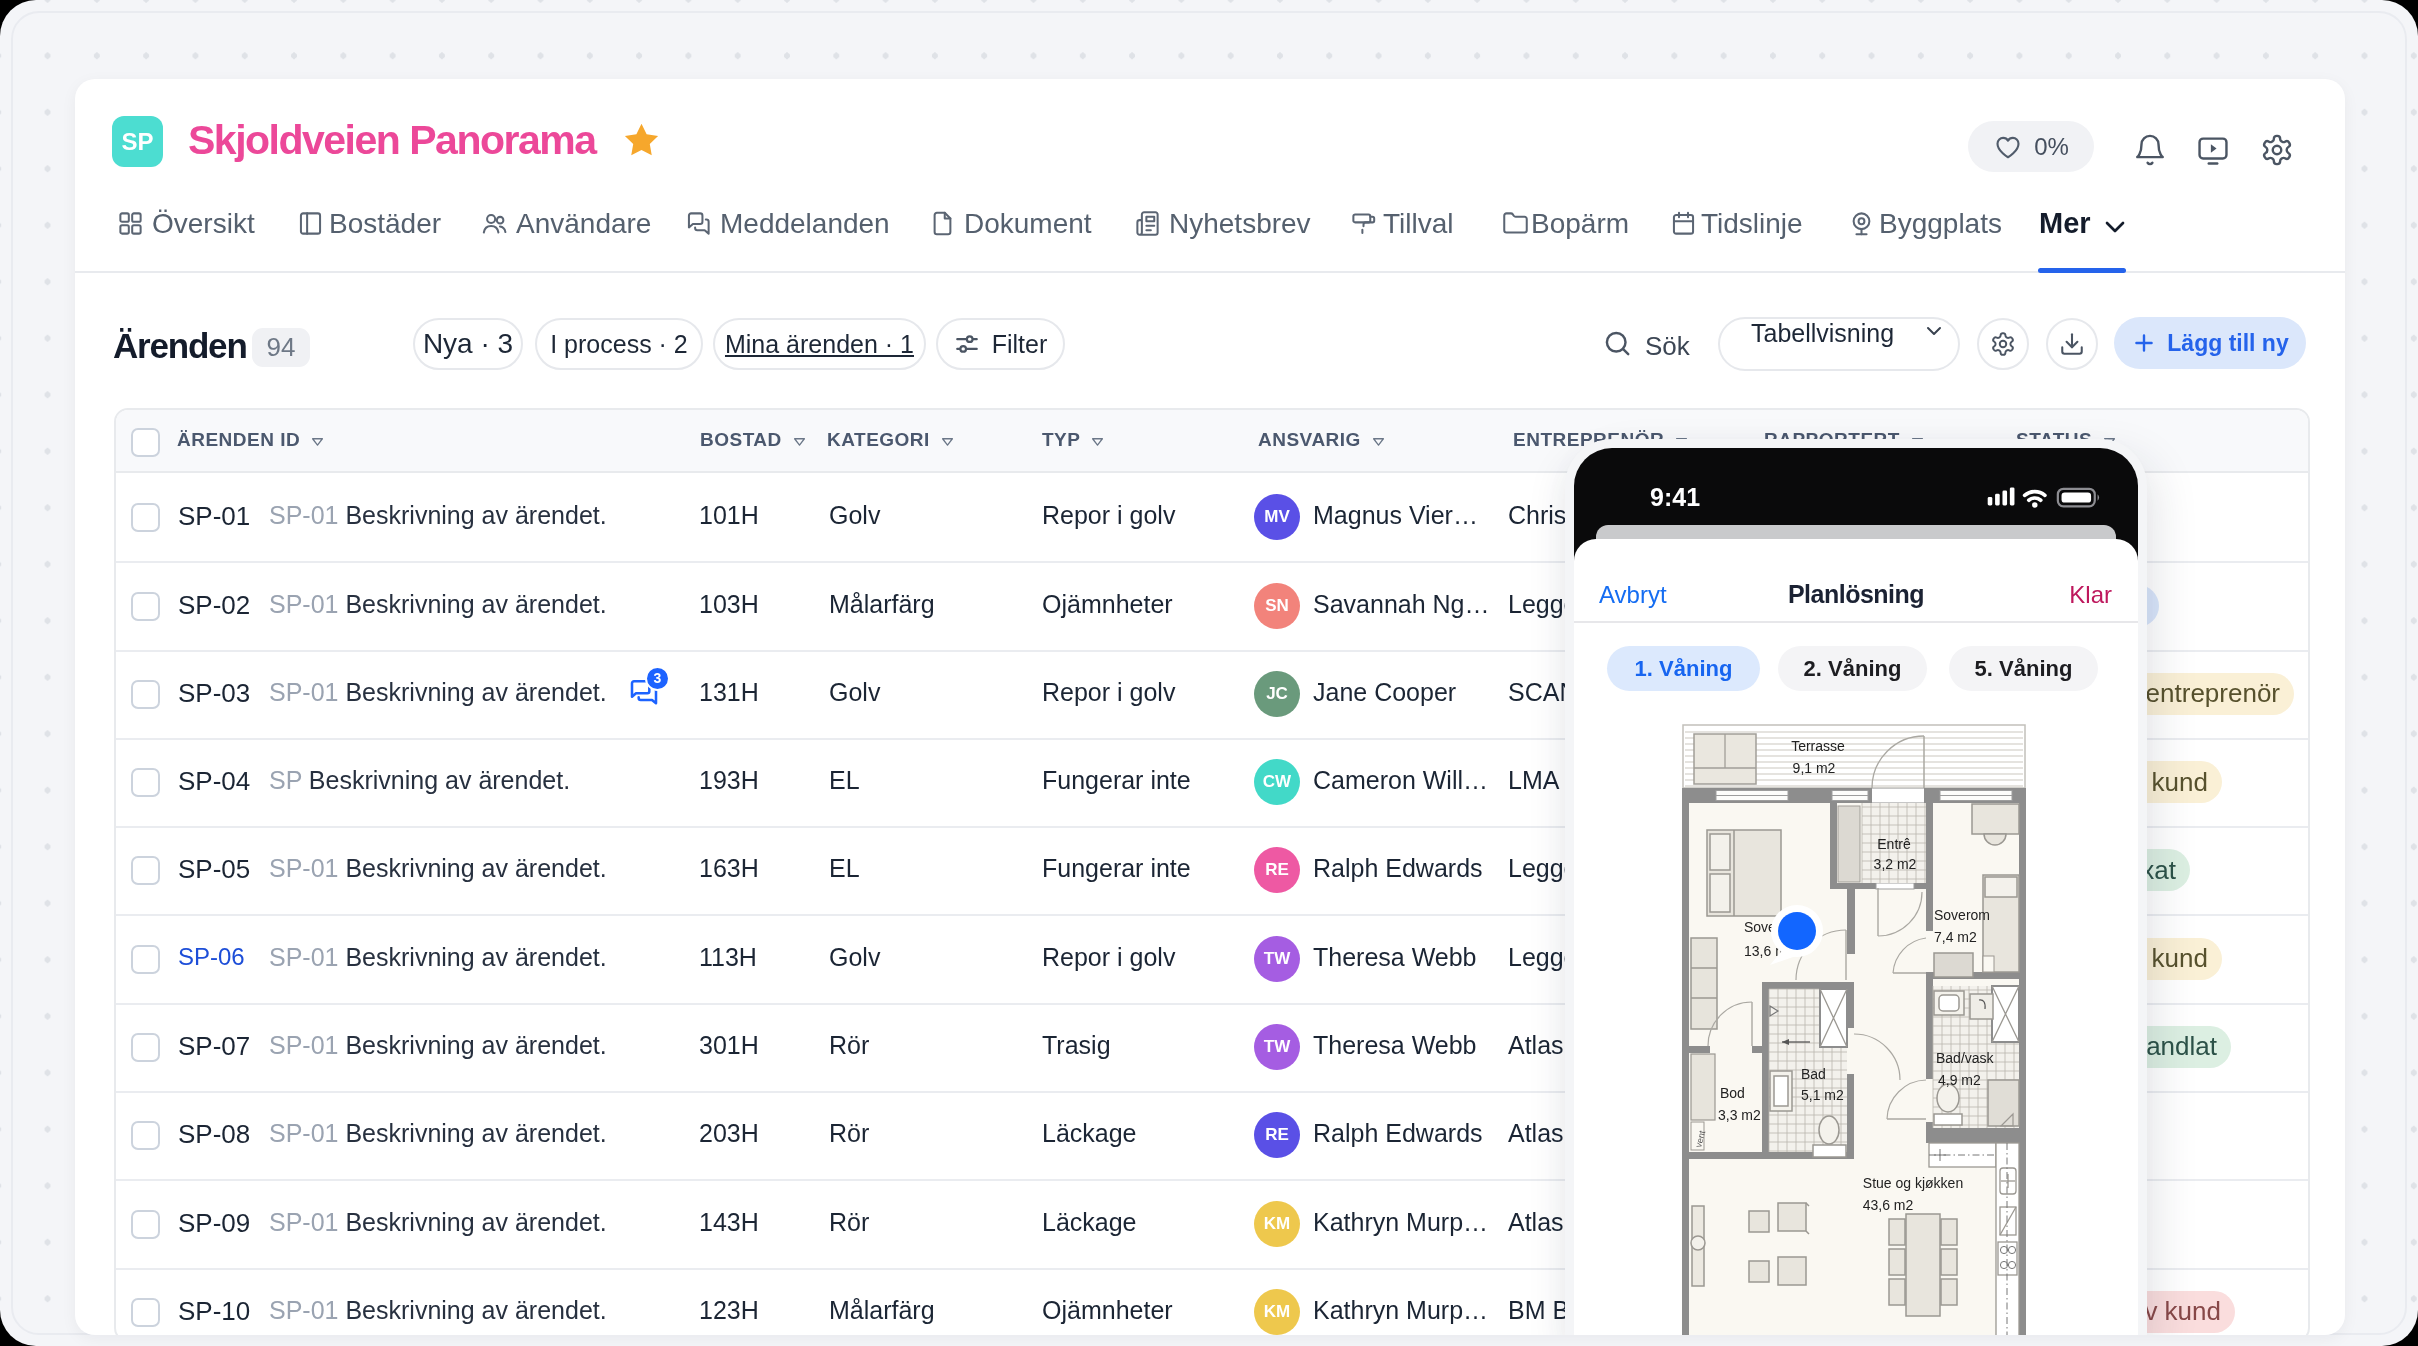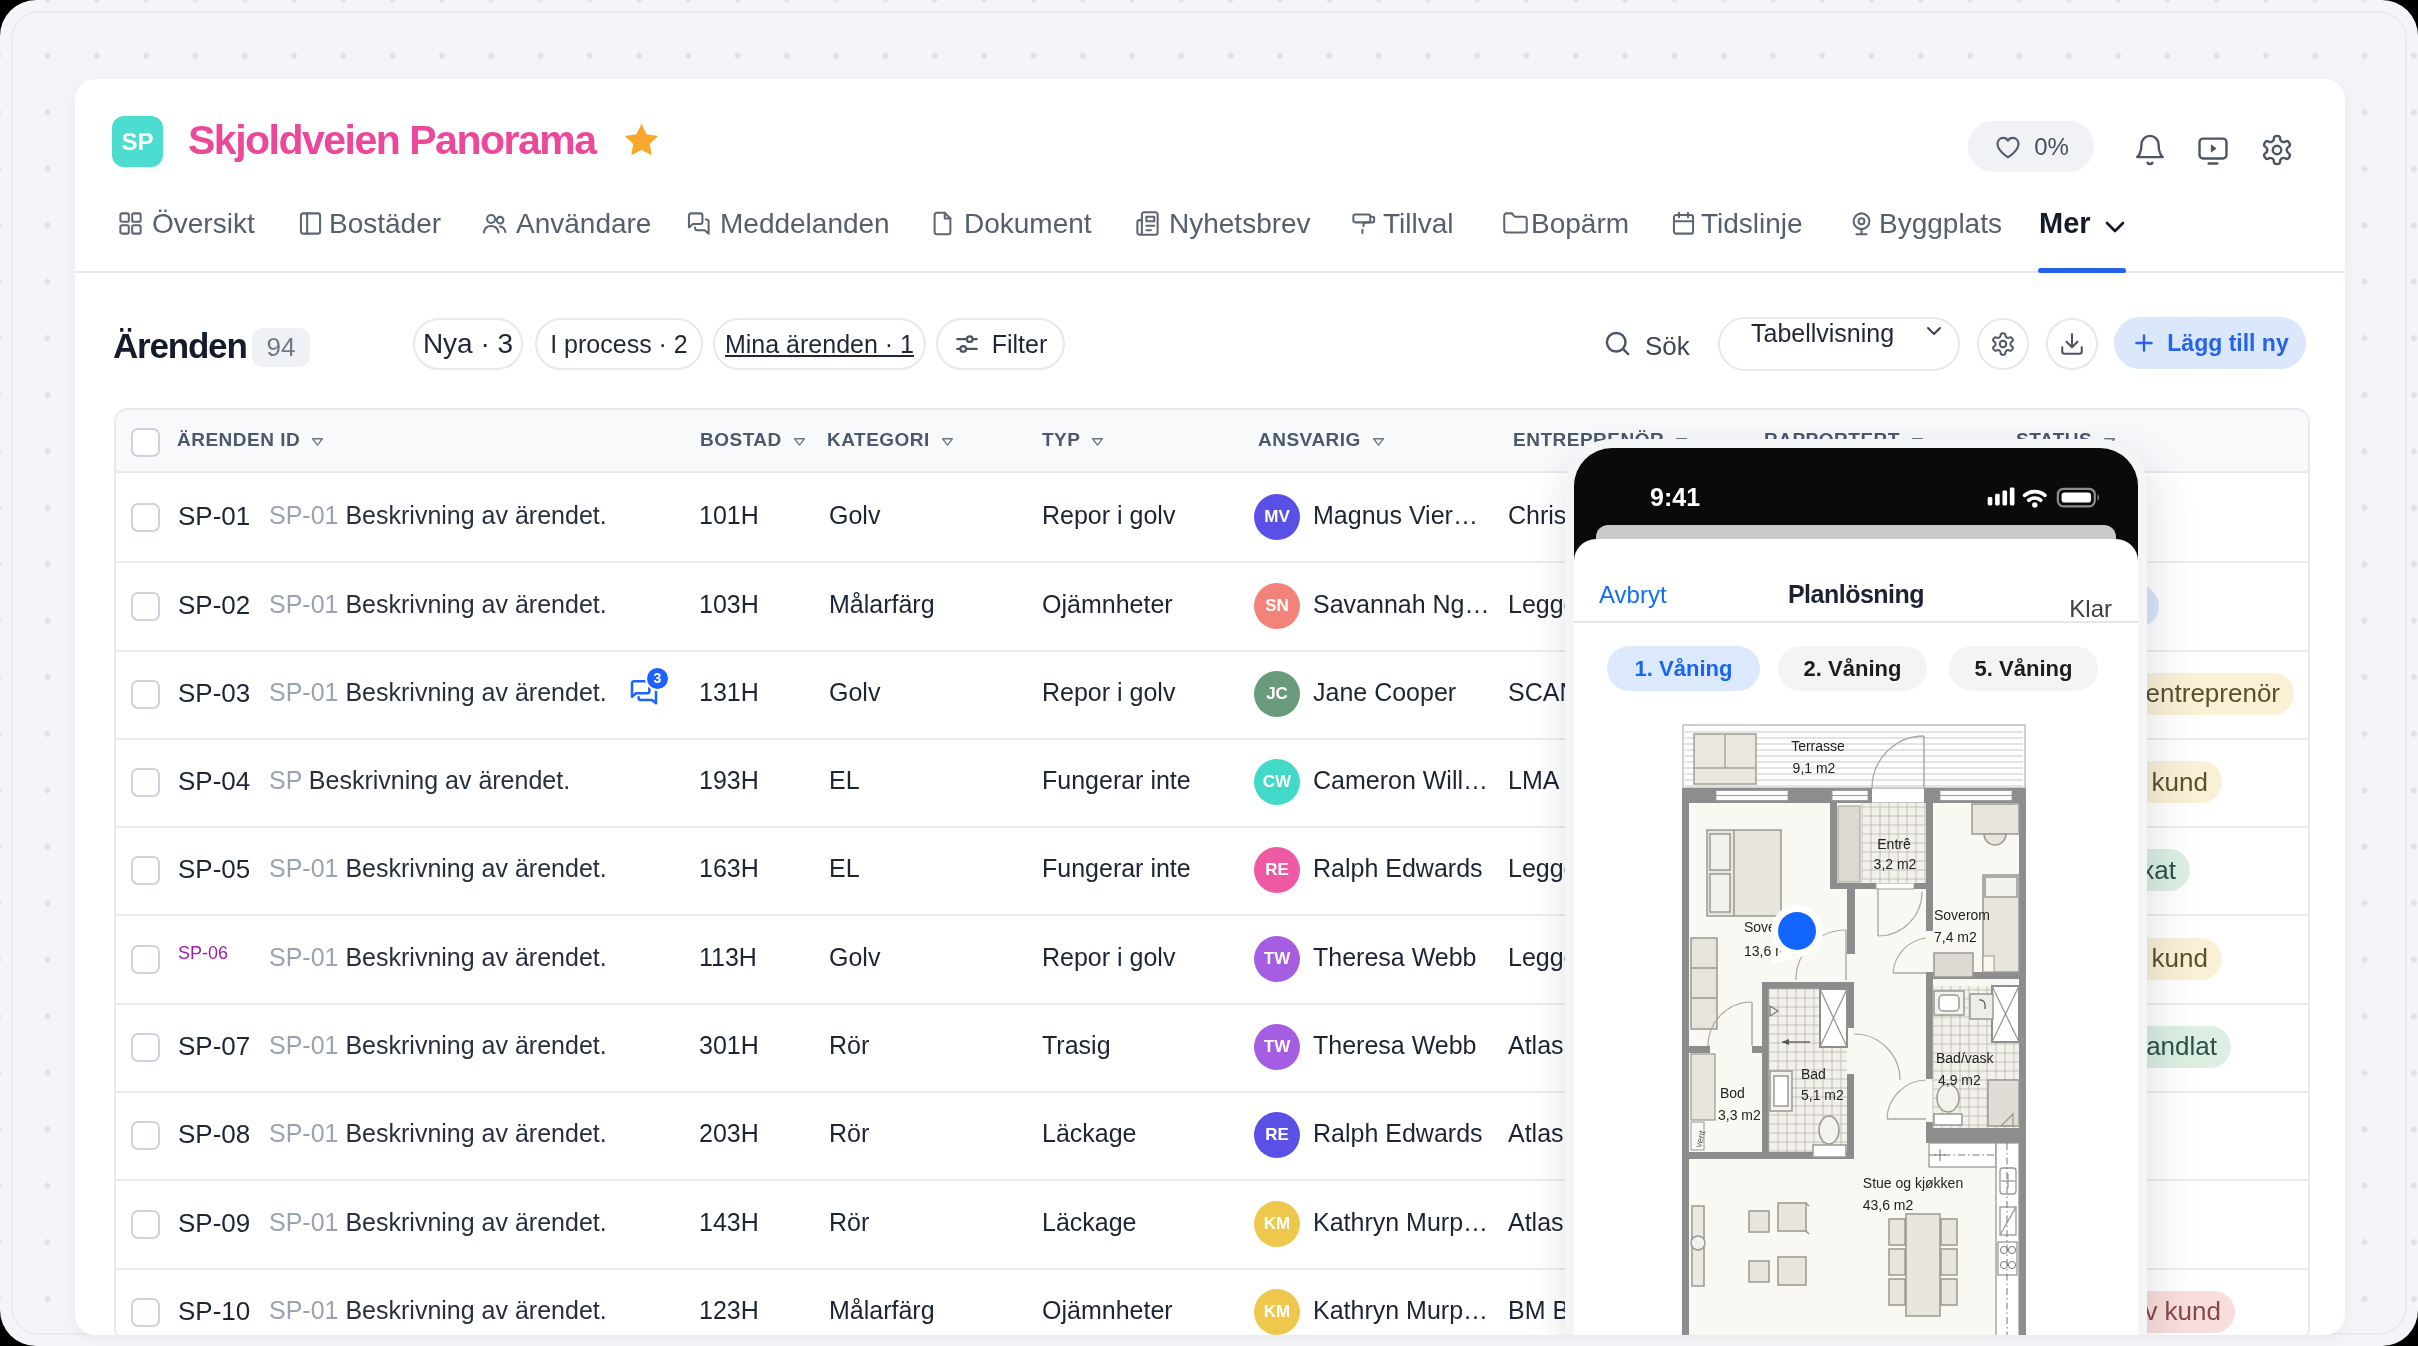--- a/index.html
+++ b/index.html
@@ -233,21 +233,21 @@
 <div class="abs" style="left:153px;top:444.3px;font-size:25px;"><span style="color:#9aa3b1;">SP-01</span> <span style="color:#27303f;">Beskrivning av ärendet.</span></div>
 <div class="abs" style="left:583px;top:444.3px;font-size:25px;color:#1b2534;">163H</div>
 <div class="abs" style="left:713px;top:444.3px;font-size:25px;color:#1b2534;">EL</div>
 <div class="abs" style="left:926px;top:444.3px;font-size:25px;color:#1b2534;">Fungerar inte</div>
 <div class="abs" style="left:1138px;top:437.3px;width:46px;height:46px;border-radius:50%;background:#ee59a3;color:#fff;font-size:17px;font-weight:600;display:flex;align-items:center;justify-content:center;">RE</div>
 <div class="abs" style="left:1197px;top:444.3px;font-size:25px;color:#1b2534;">Ralph Edwards</div>
 <div class="abs" style="left:1392px;top:444.3px;font-size:25px;color:#1b2534;">Legge AS</div>
 <div class="abs" style="left:1861px;top:439.3px;width:213px;height:42px;border-radius:21px;background:#dcefe2;color:#2c5248;font-size:26px;display:flex;align-items:center;justify-content:flex-end;padding-right:14px;box-sizing:border-box;">Fixat</div>
 <div class="abs" style="left:0;top:504.5px;width:2192px;height:88.3px;border-bottom:2px solid #eaecf0;"></div>
 <div class="abs" style="left:15px;top:534.6px;width:25px;height:25px;border:2px solid #ccd3dd;border-radius:7px;background:#fff;"></div>
-<div class="abs" style="left:62px;top:532.6px;font-size:18px;color:#a21caf;font-weight:500;">SP-06</div>
+<div class="abs" style="left:62px;top:532.6px;font-size:24px;color:#1d4ed8;font-weight:500;">SP-06</div>
 <div class="abs" style="left:153px;top:532.6px;font-size:25px;"><span style="color:#9aa3b1;">SP-01</span> <span style="color:#27303f;">Beskrivning av ärendet.</span></div>
 <div class="abs" style="left:583px;top:532.6px;font-size:25px;color:#1b2534;">113H</div>
 <div class="abs" style="left:713px;top:532.6px;font-size:25px;color:#1b2534;">Golv</div>
 <div class="abs" style="left:926px;top:532.6px;font-size:25px;color:#1b2534;">Repor i golv</div>
 <div class="abs" style="left:1138px;top:525.6px;width:46px;height:46px;border-radius:50%;background:#a55de2;color:#fff;font-size:17px;font-weight:600;display:flex;align-items:center;justify-content:center;">TW</div>
 <div class="abs" style="left:1197px;top:532.6px;font-size:25px;color:#1b2534;">Theresa Webb</div>
 <div class="abs" style="left:1392px;top:532.6px;font-size:25px;color:#1b2534;">Legge AS</div>
 <div class="abs" style="left:1861px;top:527.6px;width:245px;height:42px;border-radius:21px;background:#faf0d6;color:#57512d;font-size:26px;display:flex;align-items:center;justify-content:flex-end;padding-right:14px;box-sizing:border-box;">Väntar på kund</div>
 <div class="abs" style="left:0;top:592.8px;width:2192px;height:88.3px;border-bottom:2px solid #eaecf0;"></div>
 <div class="abs" style="left:15px;top:622.9px;width:25px;height:25px;border:2px solid #ccd3dd;border-radius:7px;background:#fff;"></div>
@@ -308,21 +308,21 @@
           </g>
           <circle cx="51" cy="20.5" r="3" fill="#fff"></circle>
   <rect x="76" y="3" width="40" height="19" rx="6" fill="none" stroke="#8d8d92" stroke-width="2.4"></rect>
           <rect x="80" y="7" width="32" height="11" rx="3.5" fill="#fff"></rect>
           <path d="M119 9v7a4.5 4.5 0 0 0 0-7z" fill="#8d8d92"></path>
  </svg>
  <div class="abs" style="left:22px;top:77px;width:520px;height:20px;background:#c9cacc;border-radius:12px 12px 0 0;"></div>
  <div class="abs" style="left:0;top:91px;width:564px;height:809px;background:#fff;border-radius:22px 22px 0 0;">
   <div class="abs" style="left:25px;top:42px;font-size:24px;color:#156df2;">Avbryt</div>
   <div class="abs" style="left:0;top:41px;width:564px;text-align:center;font-size:25px;font-weight:700;color:#1b2233;letter-spacing:-.5px;">Planlösning</div>
-  <div class="abs" style="right:26px;top:56px;font-size:24px;color:#404040;">Klar</div>
+  <div class="abs" style="right:26px;top:42px;font-size:24px;color:#be185d;">Klar</div>
   <div class="abs" style="left:0;top:82px;width:564px;height:2px;background:#e7e7ea;"></div>
   <div class="abs" style="left:33px;top:107px;width:153px;height:45px;border-radius:23px;background:#dce9fd;color:#1765f0;font-size:22px;font-weight:600;display:flex;align-items:center;justify-content:center;">1. Våning</div>
   <div class="abs" style="left:204px;top:107px;width:149px;height:45px;border-radius:23px;background:#f4f4f6;color:#1d1d21;font-size:22px;font-weight:600;display:flex;align-items:center;justify-content:center;">2. Våning</div>
   <div class="abs" style="left:375px;top:107px;width:149px;height:45px;border-radius:23px;background:#f4f4f6;color:#1d1d21;font-size:22px;font-weight:600;display:flex;align-items:center;justify-content:center;">5. Våning</div>
 <svg class="abs" style="left:108px;top:185px;" width="344" height="624" viewBox="0 0 344 624">
 
 <rect width="344" height="624" fill="#fff"></rect>
 <g stroke="#dcdad4" stroke-width="1.3">
               <line x1="3" y1="8" x2="341" y2="8"></line>
               <line x1="3" y1="14" x2="341" y2="14"></line>

